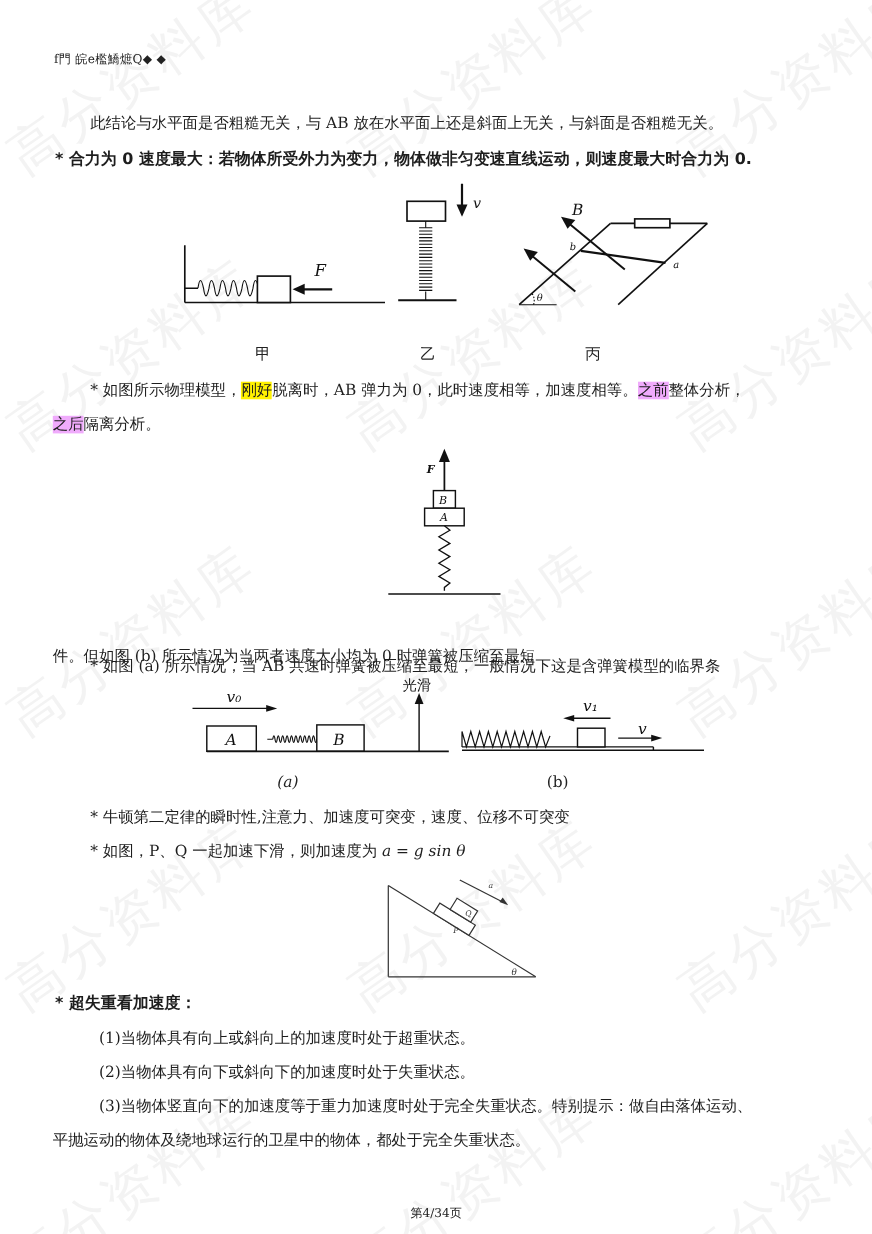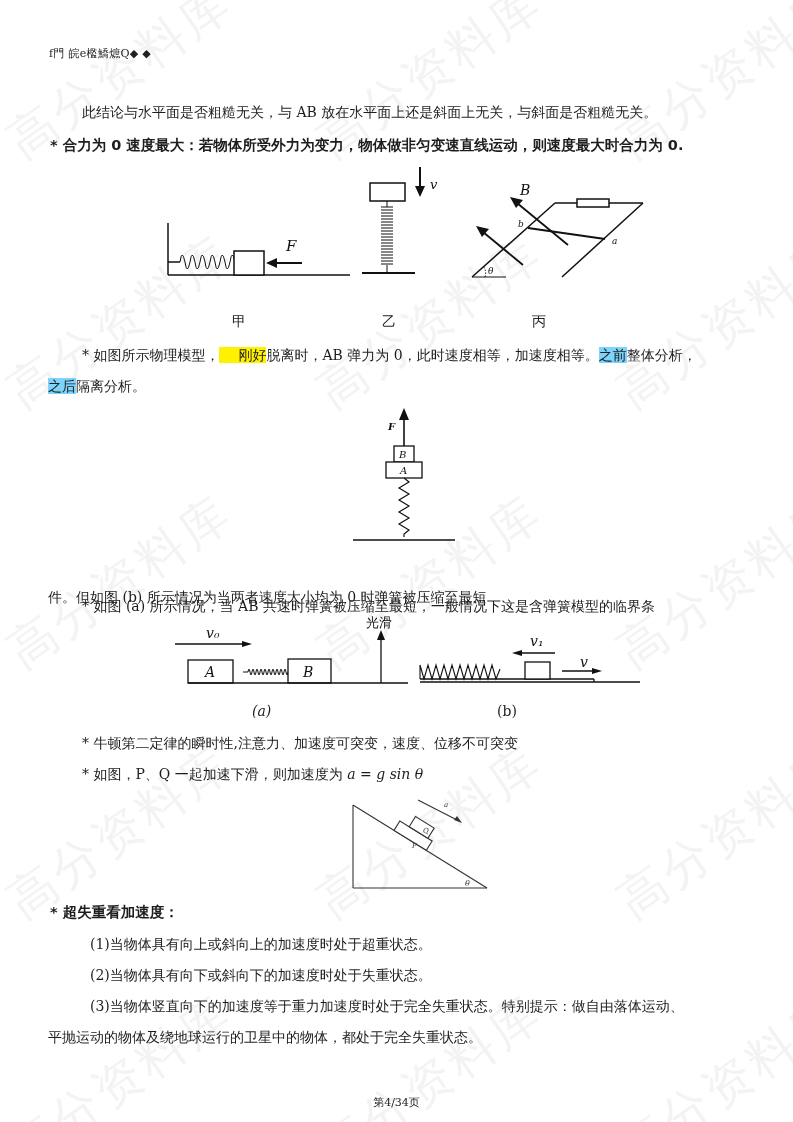--- a/index.html
+++ b/index.html
@@ -2,22 +2,22 @@
 <html><head>
 <meta charset="utf-8">
 <style>
   html, body { margin: 0; padding: 0; background: #ffffff; }
   body { width: 793px; height: 1122px; position: relative; overflow: hidden;
          font-family: "DejaVu Serif", "Liberation Serif", serif; color: #1a1a1a; }
   .abs { position: absolute; }
   .header { left: 49px; top: 46px; font-size: 11px; color: #222; letter-spacing: 0.3px; }
   .para { position: absolute; font-size: 14px; line-height: 20px; white-space: nowrap; color:#1d1d1d; }
   .bold { font-weight: bold; font-family: "DejaVu Sans", "Liberation Sans", sans-serif; font-size: 14.5px; }
-  .hl-yellow { background: #fff200; padding-left: 19px; }
-  .hl-gray { background: #7dd3fc; }
+  .hl-yellow { background: #fff200; }
+  .hl-gray { background: #f0abfc; }
   .caption { position: absolute; font-size: 14px; color: #222; }
   .footer { left: 0; width: 793px; top: 1095px; text-align: center; font-size: 11px; color: #222; }
   .watermark { position: absolute; font-family: "DejaVu Sans", sans-serif; font-size: 48px; color: rgba(200,200,200,0.22);
                transform: rotate(-35deg); white-space: nowrap; pointer-events: none; letter-spacing: 4px; }
   svg text { font-family: "DejaVu Serif", "Liberation Serif", serif; }
   .math { font-style: italic; }
 </style>
 </head>
 <body>
 

